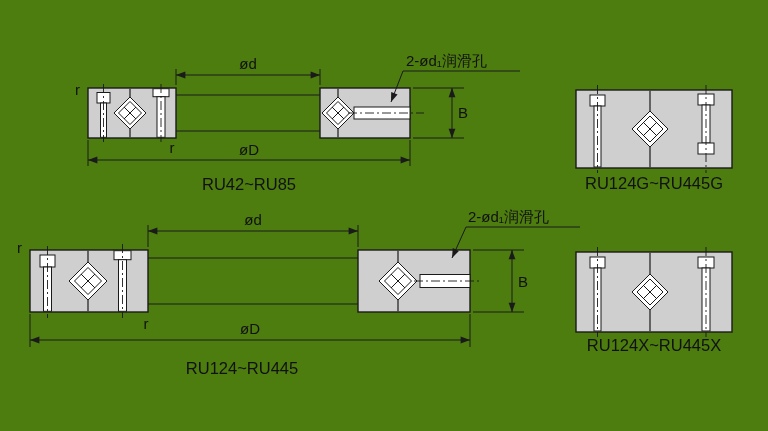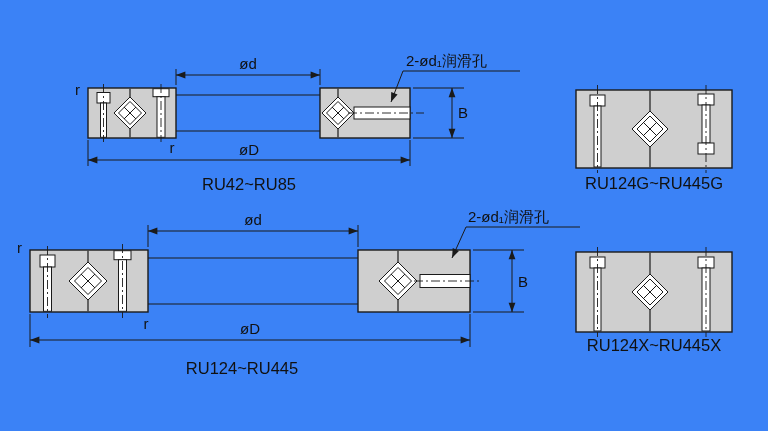--- a/index.html
+++ b/index.html
@@ -1,16 +1,16 @@
 <!DOCTYPE html>
 <html><head>
 <meta charset="utf-8">
 <style>
   html,body{margin:0;padding:0;background:#ffffff;}
-  .stage{position:relative;width:768px;height:431px;background:#3b82f6;overflow:hidden;
+  .stage{position:relative;width:768px;height:431px;background:#4d7c0f;overflow:hidden;
          font-family:"Liberation Sans",sans-serif;}
   svg{display:block;}
   .blk{fill:#cfcfcf;stroke:#1a1a1a;stroke-width:1.4;}
   .wht{fill:#ffffff;stroke:#1a1a1a;stroke-width:1;}
   .ln{stroke:#1a1a1a;stroke-width:1.2;fill:none;}
   .dim{stroke:#1a1a1a;stroke-width:1;fill:none;}
   .cl{stroke:#1a1a1a;stroke-width:0.9;fill:none;stroke-dasharray:9 3 2 3;}
   .t{font-family:"Liberation Sans",sans-serif;font-size:15px;fill:#111111;}
   .lbl{font-family:"Liberation Sans",sans-serif;font-size:16.5px;fill:#111111;}
 </style>

